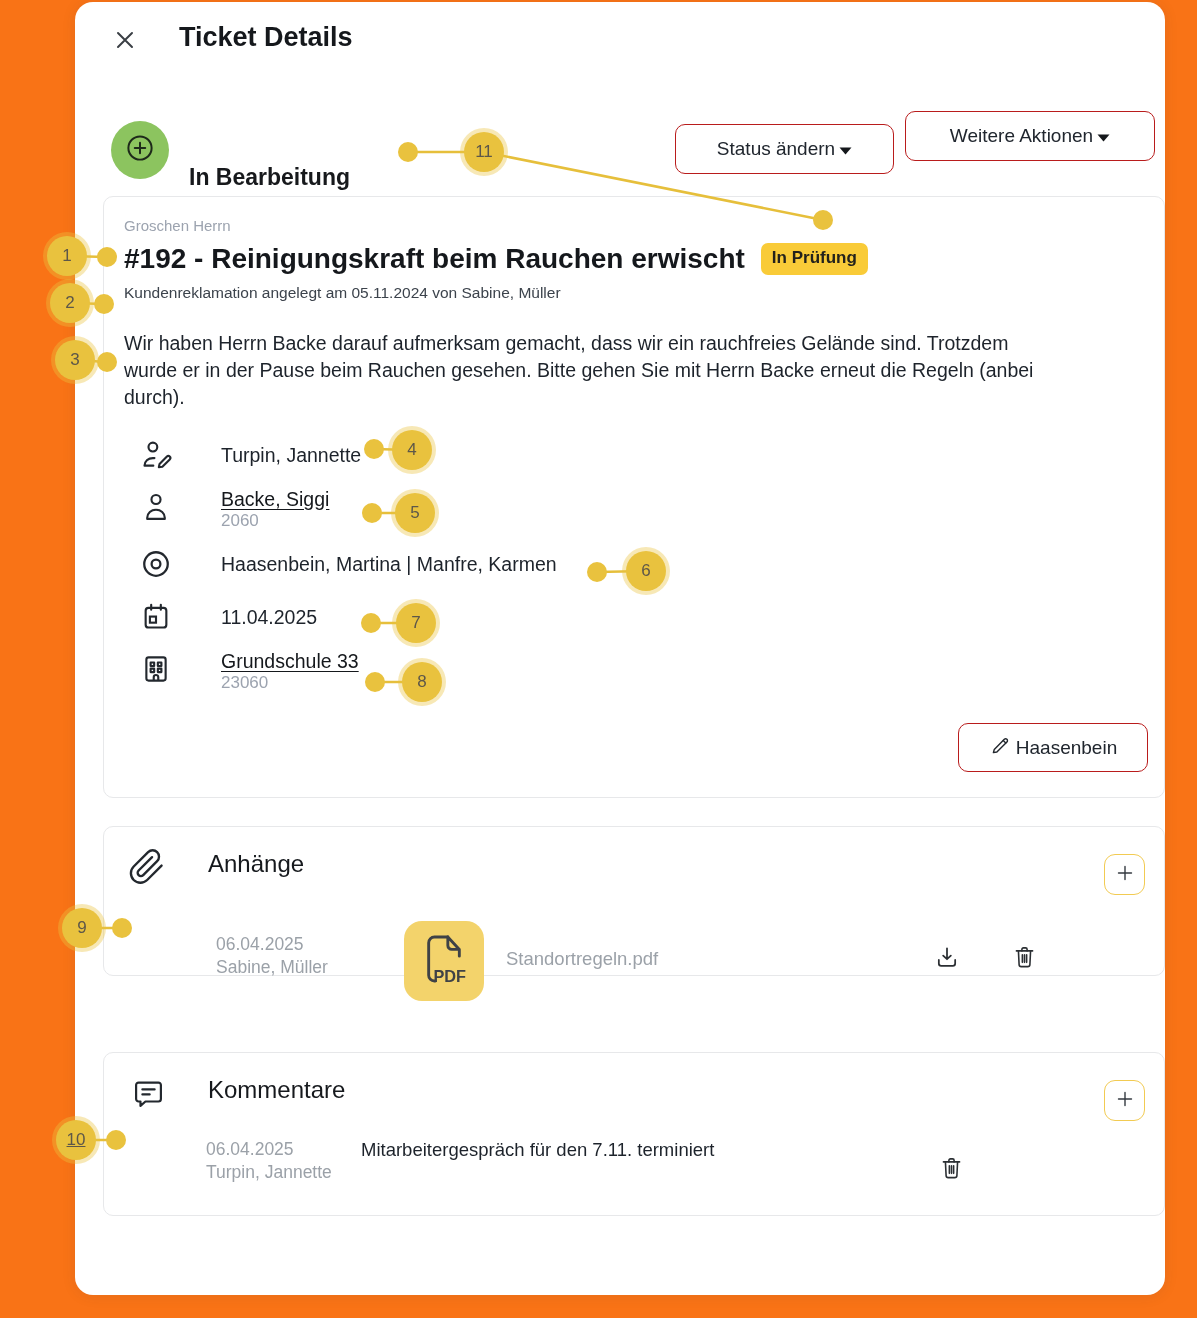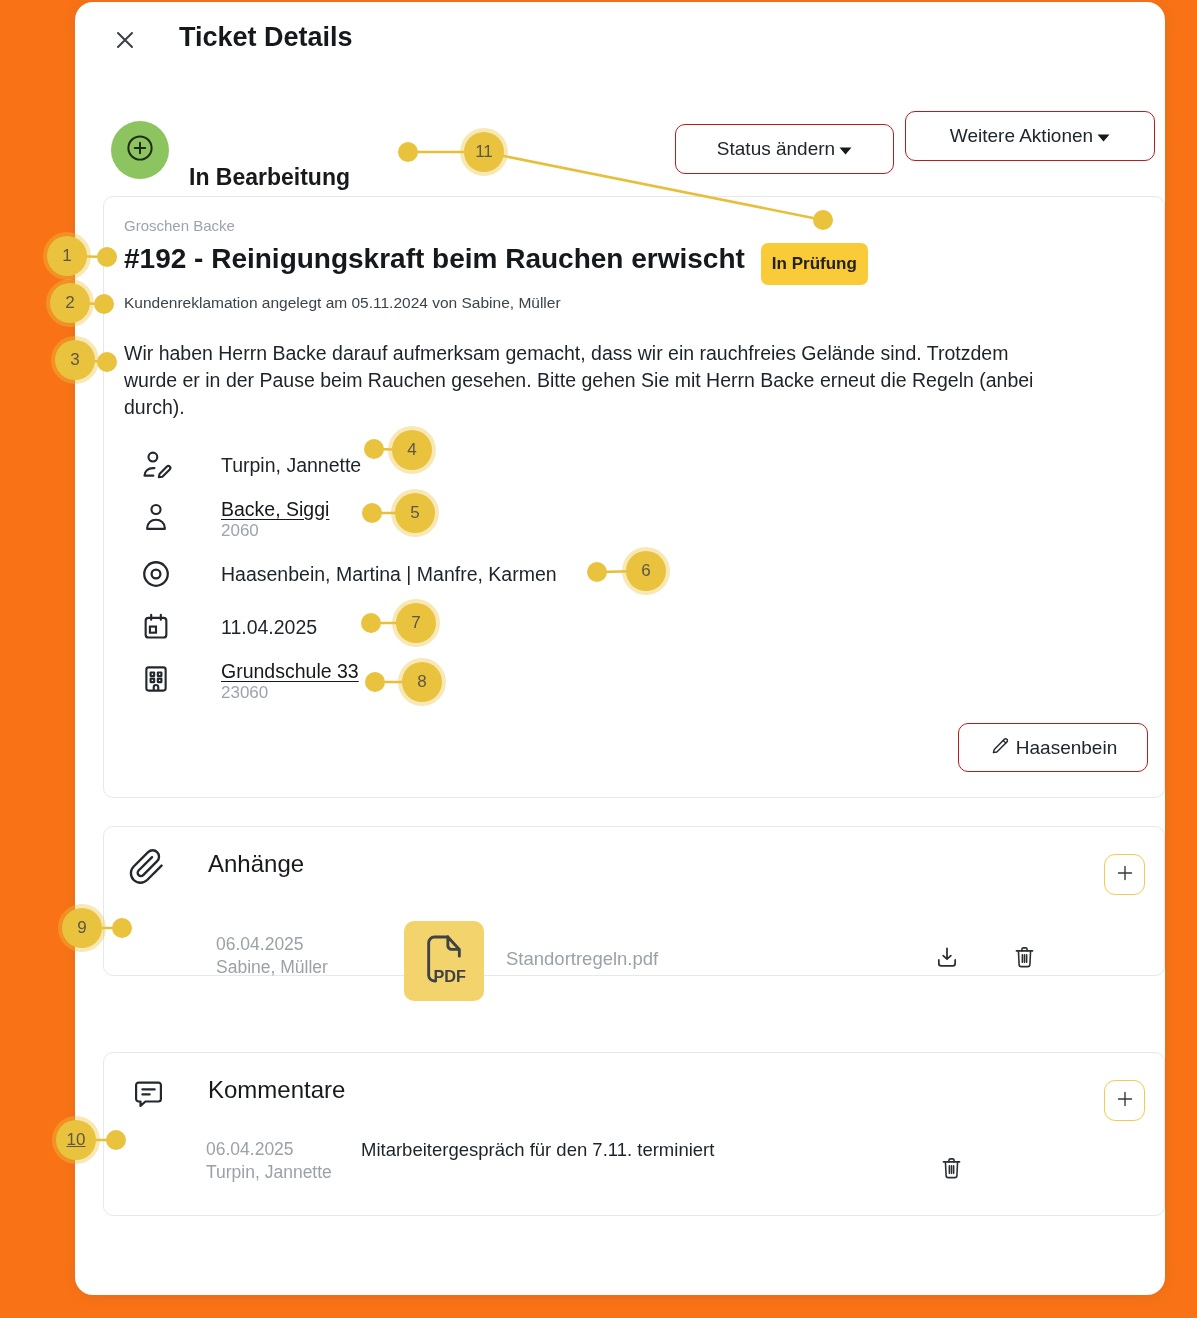--- a/index.html
+++ b/index.html
@@ -22,21 +22,21 @@
          font-family:"Liberation Sans", sans-serif; font-size:19px; font-weight:500; color:#20262e; }
   #btn-status  { position:absolute; left:600px; top:122px; width:219px; height:50px; }
   #btn-actions { position:absolute; left:830px; top:109px; width:250px; height:50px; }
 
   .card { position:absolute; left:28px; width:1062px; background:#fff; border:1px solid #E7E8EA; border-radius:10px; }
   #card-main { top:194px; height:602px; padding:16px 20px; }
 
   .company { margin-top:4px; font-size:15px; color:#9CA3AF; }
   .title-row { margin-top:9px; display:flex; gap:16px; }
   .ticket-title { font-size:28px; font-weight:600; color:#15181c; }
-  .badge { background:#F9CB38; color:#23221c; font-size:17px; font-weight:700; padding:11px 11px; border-radius:7px; white-space:nowrap; }
+  .badge { background:#F9CB38; color:#23221c; font-size:17px; font-weight:700; padding:5px 11px; border-radius:7px; white-space:nowrap; }
   .meta { margin-top:9px; font-size:15.5px; color:#3c434c; }
   .desc { margin-top:28px; font-size:19.5px; line-height:27px; color:#1d232b; width:1035px; white-space:pre-line; }
 
   .fields { margin-top:24px; display:flex; flex-direction:column; gap:13px; }
   .frow { display:flex; align-items:center; min-height:40px; }
   .frow.tall { align-items:flex-start; }
   .ficon { width:38px; height:38px; margin-left:13px; flex:none; display:flex; align-items:center; justify-content:center; }
   .fbody { margin-left:46px; font-size:19.5px; color:#1d232b; }
   .flink { font-weight:500; color:#15181c; text-decoration:underline; text-underline-offset:3px; cursor:pointer; }
   .sub { font-size:17px; color:#9CA3AF; }
@@ -46,21 +46,21 @@
   #card-att { top:824px; height:150px;padding-left:36px; }
   #card-com { top:1050px; height:164px; }
   .sec-icon { position:absolute; left:24px; top:21px; }
   .sec-title { position:absolute; left:104px; top:23px; font-size:24px; font-weight:500; color:#16191d; }
   .btn-plus { position:absolute; right:19px; top:27px; width:41px; height:41px; background:#fff;
               border:1px solid #F2CB52; border-radius:11px; cursor:pointer;
               display:flex; align-items:center; justify-content:center; }
 
   .att-meta { position:absolute; left:112px; top:106px; font-size:17.5px; line-height:23px; color:#9BA1A8; }
   .pdf-tile { position:absolute; left:300px; top:94px; width:80px; height:80px; background:#F3D36B;
-              border-radius:10px; cursor:pointer; display:flex; align-items:center; justify-content:center; }
+              border-radius:18px; cursor:pointer; display:flex; align-items:center; justify-content:center; }
   .att-name { position:absolute; left:402px; top:121px; font-size:18.5px; color:#9BA1A8; }
   .icon-btn { position:absolute; width:30px; height:30px; background:none; border:none; cursor:pointer;
               display:flex; align-items:center; justify-content:center; }
   #att-download { left:828px; top:116px; }
   #att-trash    { left:905px; top:116px; }
 
   .com-meta { position:absolute; left:102px; top:85px; font-size:17.5px; line-height:23px; color:#9BA1A8; }
   .com-text { position:absolute; left:257px; top:86px; font-size:18.5px; color:#1d232b; }
   #com-trash { left:832px; top:101px; }
 
@@ -108,21 +108,21 @@
     <button class="btn" id="btn-actions">
       <span>Weitere Aktionen</span>
       <span>
         <svg width="13" height="8" viewBox="0 0 13 8">
             <path d="M0.5 0.5h12L6.5 7.5z" fill="#15181c"></path>
           </svg>
       </span>
     </button>
 
     <div class="card" id="card-main">
-      <div class="company">Groschen Backe</div>
+      <div class="company">Groschen Herrn</div>
       <div class="title-row">
         <span class="ticket-title">#192 - Reinigungskraft beim Rauchen erwischt</span>
         <span class="badge">In Prüfung</span>
       </div>
       <div class="meta">Kundenreklamation angelegt am 05.11.2024 von Sabine, Müller</div>
       <div class="desc">Wir haben Herrn Backe darauf aufmerksam gemacht, dass wir ein rauchfreies Gelände sind. Trotzdem
 wurde er in der Pause beim Rauchen gesehen. Bitte gehen Sie mit Herrn Backe erneut die Regeln (anbei
 durch).</div>
 
       <div class="fields">

